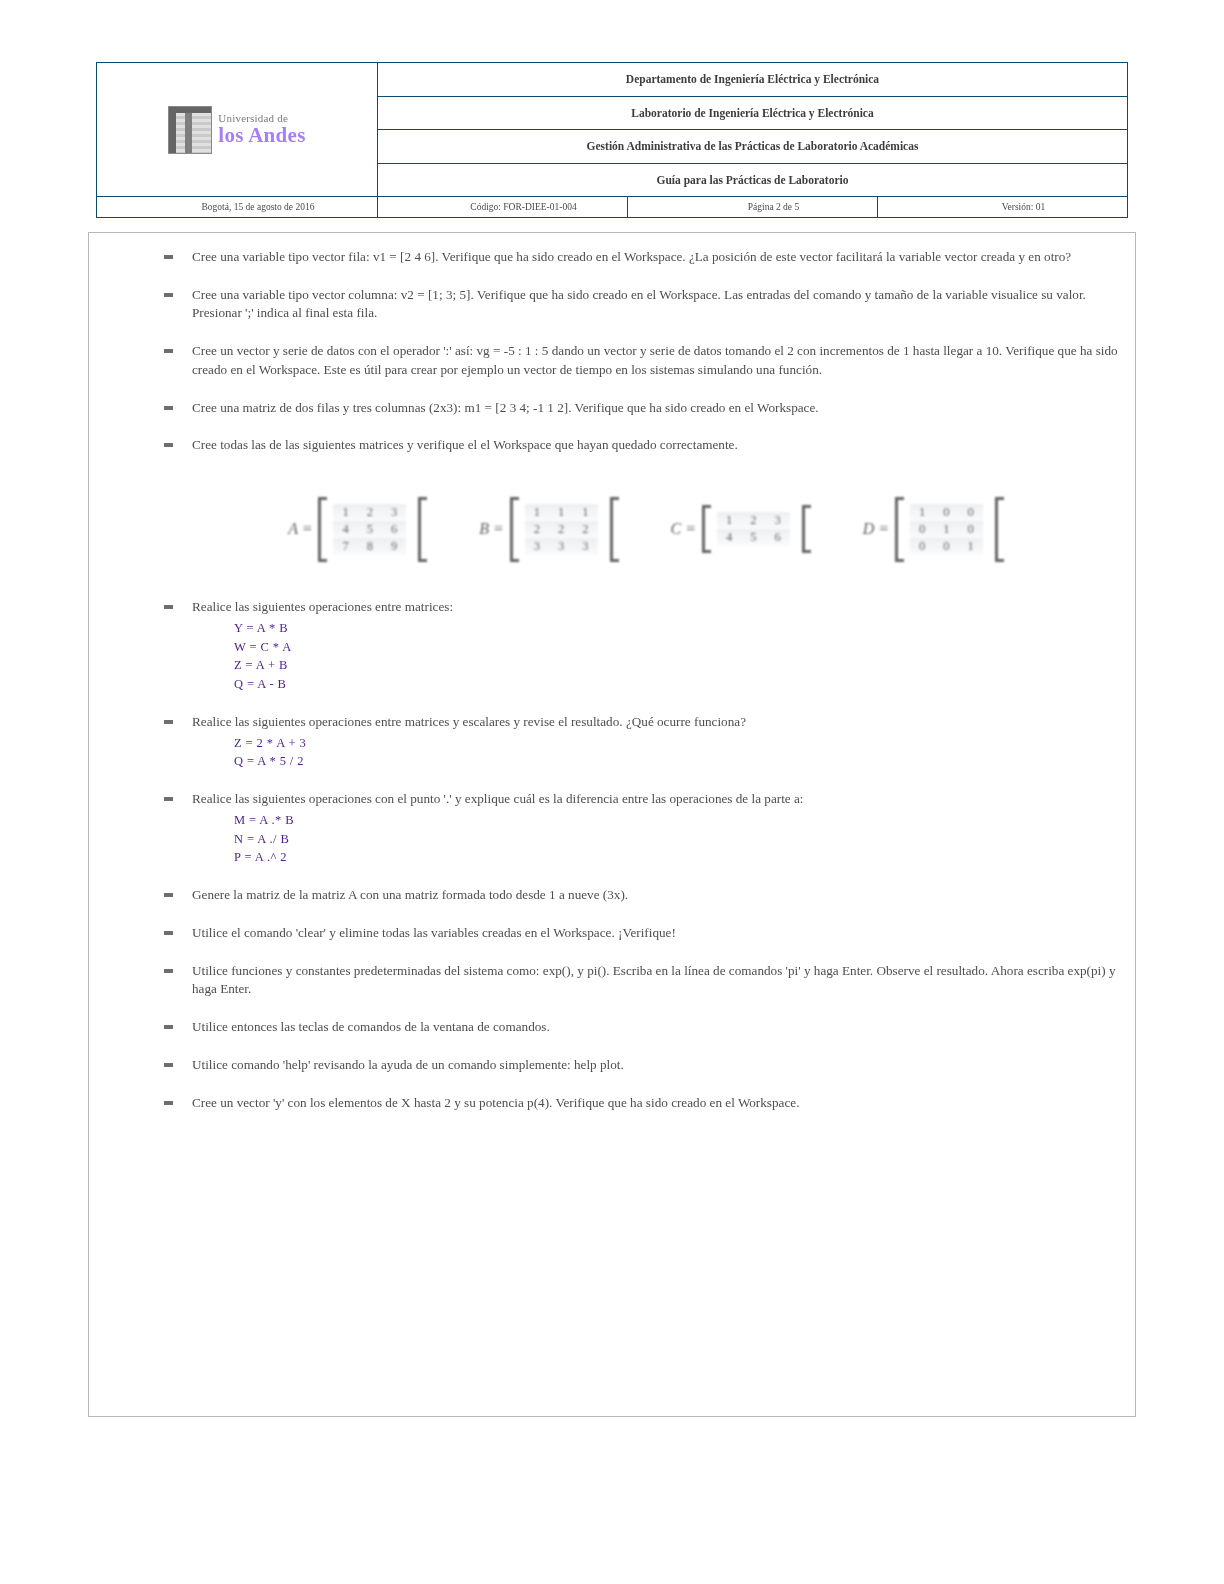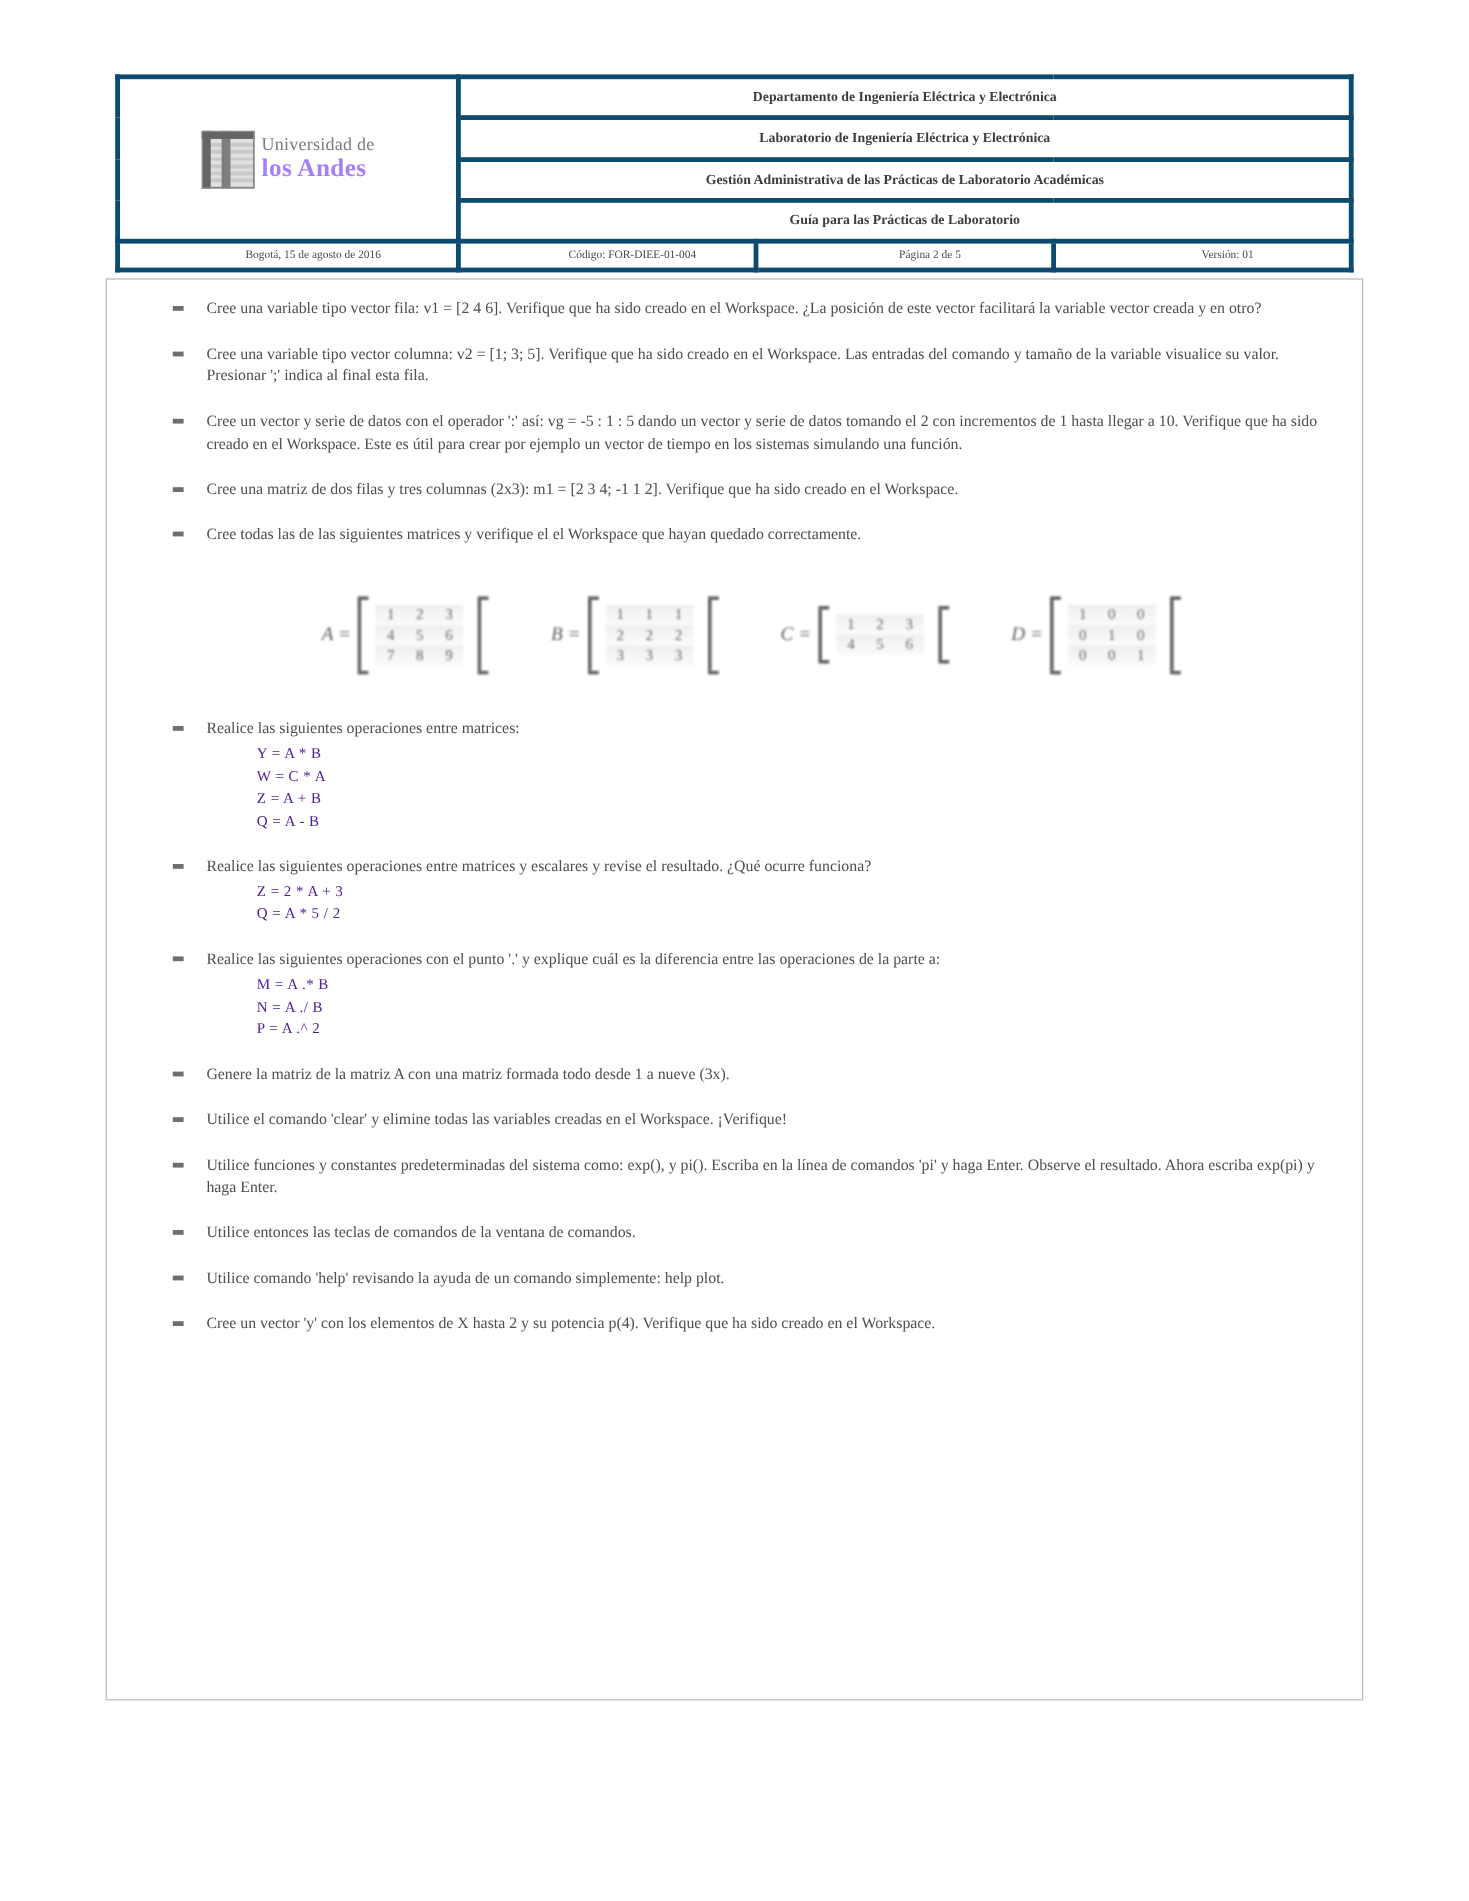--- a/index.html
+++ b/index.html
@@ -27,21 +27,21 @@
   
   .header-table {
     position: absolute;
     left: 96px;
     top: 62px;
     width: 1032px;
     border-collapse: collapse;
     table-layout: fixed;
   }
   .header-table td {
-    border: 4px solid #0c4a6e;
+    border: 1px solid #0c4a6e;
     padding: 0;
     vertical-align: middle;
   }
   .logo-cell {
     width: 280px;
     height: 133px;
     text-align: center;
   }
   .logo-wrap {
     display: flex;
@@ -59,21 +59,21 @@
       linear-gradient(to bottom, #3a3a3a 0 6px, transparent 6px 100%),
       linear-gradient(to right, transparent 0 16px, #5a5a5a 16px 23px, transparent 23px 100%),
       repeating-linear-gradient(to bottom, #d8d8d8 0 3px, #bbbbbb 3px 6px);
     border: 1px solid #6a6a6a;
   }
   .logo-text {
     text-align: left;
     line-height: 1.05;
   }
   .logo-text .l1 {
-    font-size: 15px;
+    font-size: 11px;
     color: #555;
     letter-spacing: 0.2px;
   }
   .logo-text .l2 {
     font-size: 21px;
     font-weight: bold;
     color: #8b5cf6;
     letter-spacing: 0.3px;
   }
   .title-cell {
@@ -105,21 +105,21 @@
     top: 232px;
     width: 1048px;
     height: 1185px;
     border: 1px solid #b8b8b8;
     background: #fff;
     box-sizing: border-box;
   }
 
   .content {
     position: absolute;
-    left: 128px;
+    left: 148px;
     top: 248px;
     width: 990px;
   }
 
   ul.bullets {
     list-style: none;
     margin: 0;
     padding: 0;
   }
   ul.bullets > li {

